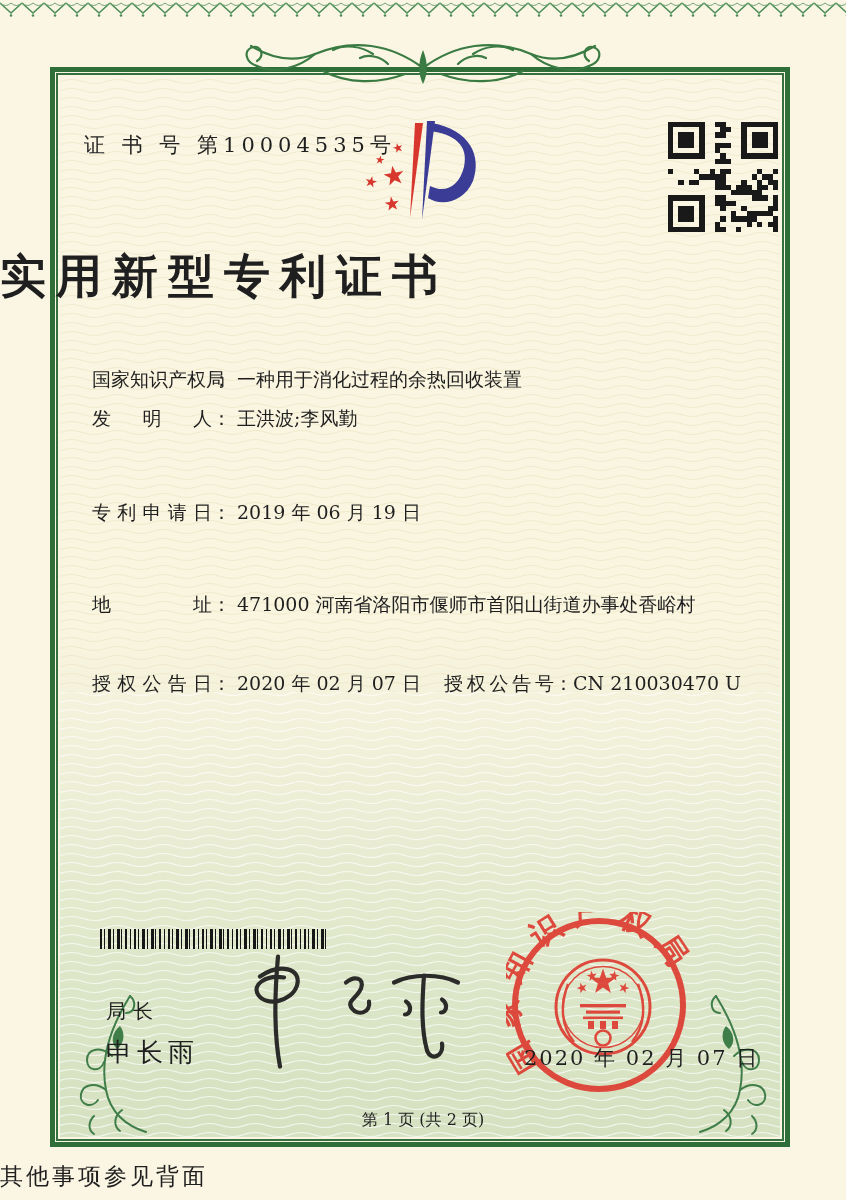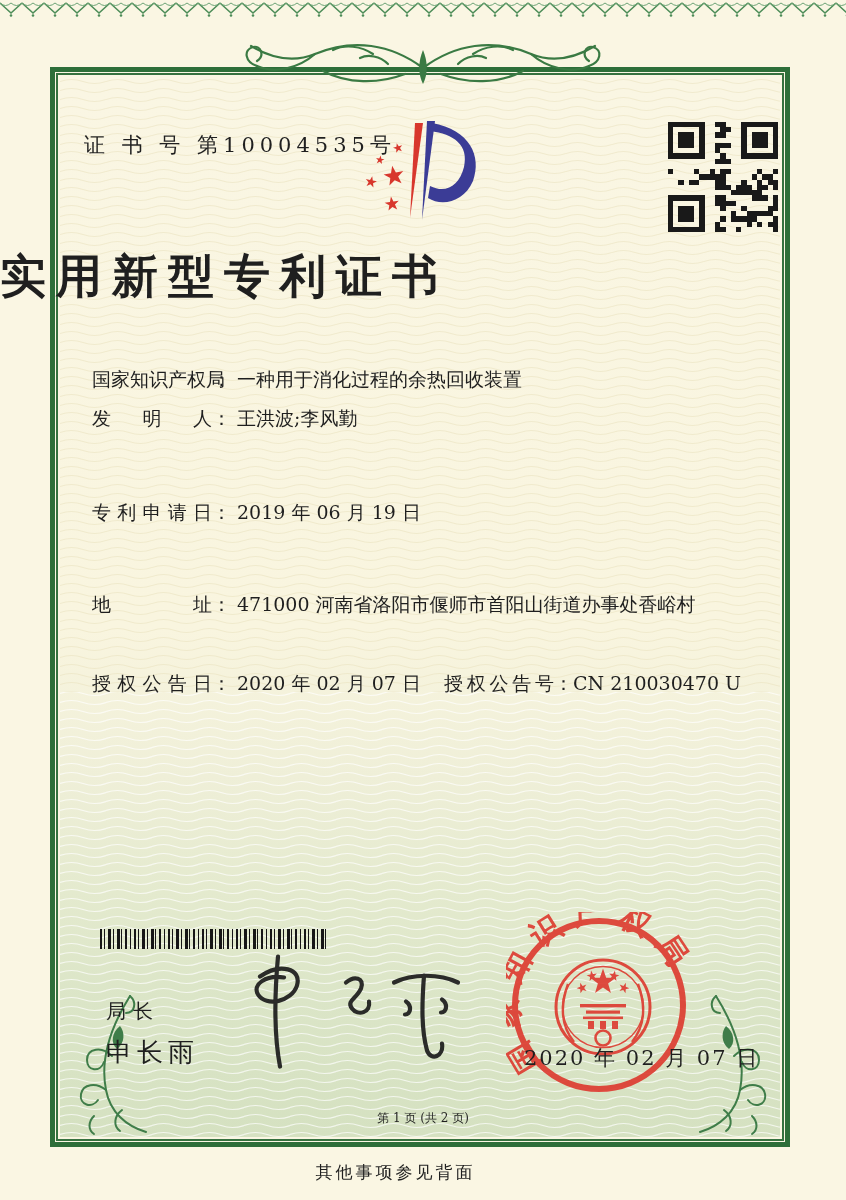--- a/index.html
+++ b/index.html
@@ -53,22 +53,22 @@
       #161616 17px 20px,transparent 20px 21px,
       #161616 21px 22px,transparent 22px 25px,
       #161616 25px 27px,transparent 27px 30px,
       #161616 30px 31px,transparent 31px 34px);
   }
   .bureau-title{position:absolute;left:106px;top:998px;font-size:20px;letter-spacing:7px;}
   .bureau-name{position:absolute;left:106px;top:1035px;font-size:26px;letter-spacing:5px;}
   .sig{position:absolute;left:226px;top:942px;width:250px;height:135px;}
   .seal{position:absolute;left:506px;top:912px;width:190px;height:190px;}
   .seal-date{position:absolute;left:524px;top:1044px;font-size:21px;letter-spacing:2px;z-index:5;}
-  .page-num{position:absolute;left:0;top:1110px;width:846px;text-align:center;font-size:12px;}
-  .back-note{position:absolute;left:0;top:1161px;width:791px;text-align:center;font-size:17px;letter-spacing:3px;}
+  .page-num{position:absolute;left:0;top:1110px;width:846px;text-align:center;font-size:16px;}
+  .back-note{position:absolute;left:0;top:1161px;width:791px;font-size:23px;letter-spacing:3px;}
   .corner{position:absolute;width:92px;height:152px;z-index:3;}
   .corner.left{left:60px;top:988px;}
   .corner.right{left:694px;top:988px;transform:scaleX(-1);}
 </style>
 </head>
 <body>
 
 <svg class="lace" aria-hidden="true">
   <defs>
     <pattern id="zz" width="22" height="18" patternUnits="userSpaceOnUse">

